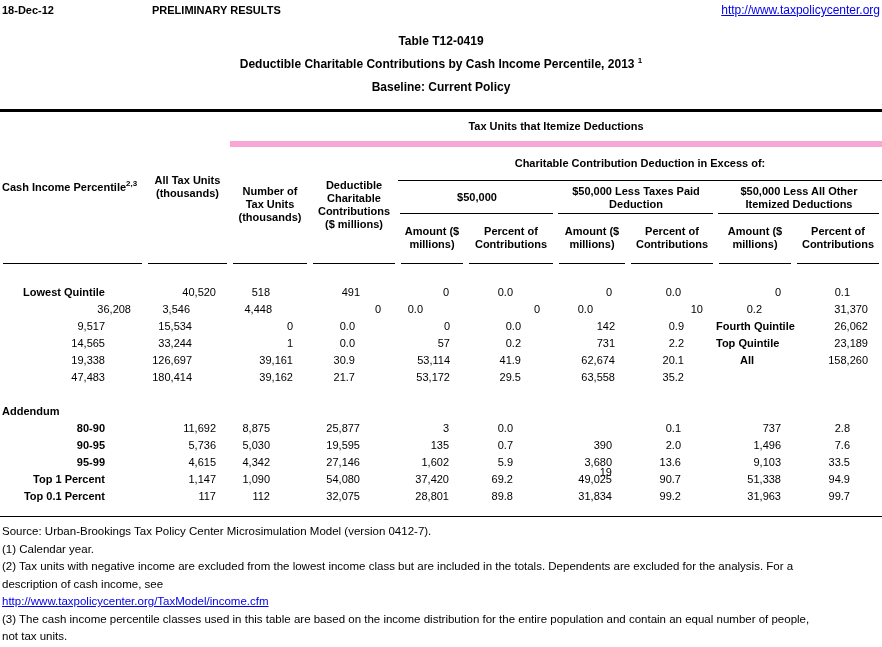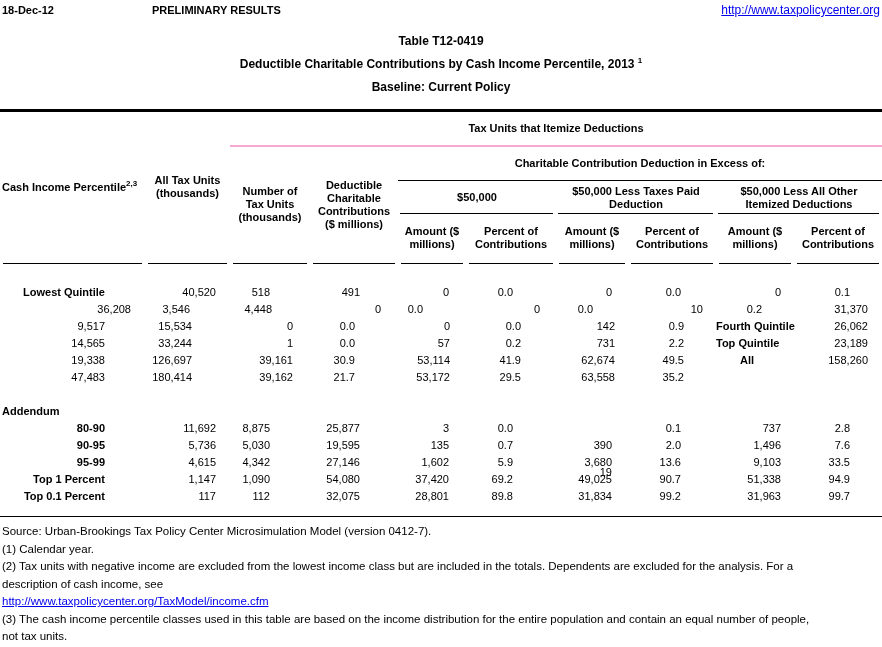--- a/index.html
+++ b/index.html
@@ -24,21 +24,21 @@
 
   .grid {
     display: grid;
     grid-template-columns: 145px 85px 80px 88px 68px 90px 72px 88px 78px 88px;
     width: 882px;
   }
   .hgrid { grid-template-rows: 35px 34px 33px 48px 3px; font-weight: bold; }
   .hcell { display: flex; align-items: center; justify-content: center; text-align: center; line-height: 13px; padding: 0 3px; }
   .h-cip  { grid-area: 1 / 1 / 5 / 2; justify-content: flex-start; text-align: left; padding-left: 2px; }
   .h-atu  { grid-area: 1 / 2 / 5 / 3; }
-  .h-banner1 { grid-area: 1 / 3 / 2 / 11; border-bottom: 2px solid #f9a8d4; }
+  .h-banner1 { grid-area: 1 / 3 / 2 / 11; border-bottom: 6px solid #f9a8d4; }
   .h-ntu  { grid-area: 2 / 3 / 5 / 4; }
   .h-dcc  { grid-area: 2 / 4 / 5 / 5; }
   .h-banner2 { grid-area: 2 / 5 / 3 / 11; border-bottom: 1px solid #000; }
   .h-group { position: relative; grid-row: 3; }
   .h-group::after { content: ""; position: absolute; left: 2px; right: 3px; bottom: 0; border-bottom: 1px solid #000; }
   .g1 { grid-column: 5 / 7; }
   .g2 { grid-column: 7 / 9; }
   .g3 { grid-column: 9 / 11; }
   .h-sub { grid-row: 4; padding: 0 1px; }
   .c5 { grid-column: 5; } .c6 { grid-column: 6; } .c7 { grid-column: 7; }
@@ -144,21 +144,21 @@
     <div class="bcell" style="padding-right: 32px;">2.2</div>
     <div class="bcell blabel" style="padding-right: 40px;">Top Quintile</div>
     <div class="bcell" style="padding-right: 14px;">23,189</div>
     <div class="bcell" style="padding-right: 40px;">19,338</div>
     <div class="bcell" style="padding-right: 38px;">126,697</div>
     <div class="bcell" style="padding-right: 17px;">39,161</div>
     <div class="bcell" style="padding-right: 43px;">30.9</div>
     <div class="bcell" style="padding-right: 16px;">53,114</div>
     <div class="bcell" style="padding-right: 35px;">41.9</div>
     <div class="bcell" style="padding-right: 13px;">62,674</div>
-    <div class="bcell" style="padding-right: 32px;">49.5</div>
+    <div class="bcell" style="padding-right: 32px;">20.1</div>
     <div class="bcell blabel" style="padding-right: 40px;">All</div>
     <div class="bcell" style="padding-right: 14px;">158,260</div>
     <div class="bcell" style="padding-right: 40px;">47,483</div>
     <div class="bcell" style="padding-right: 38px;">180,414</div>
     <div class="bcell" style="padding-right: 17px;">39,162</div>
     <div class="bcell" style="padding-right: 43px;">21.7</div>
     <div class="bcell" style="padding-right: 16px;">53,172</div>
     <div class="bcell" style="padding-right: 35px;">29.5</div>
     <div class="bcell" style="padding-right: 13px;">63,558</div>
     <div class="bcell" style="padding-right: 32px;">35.2</div>

